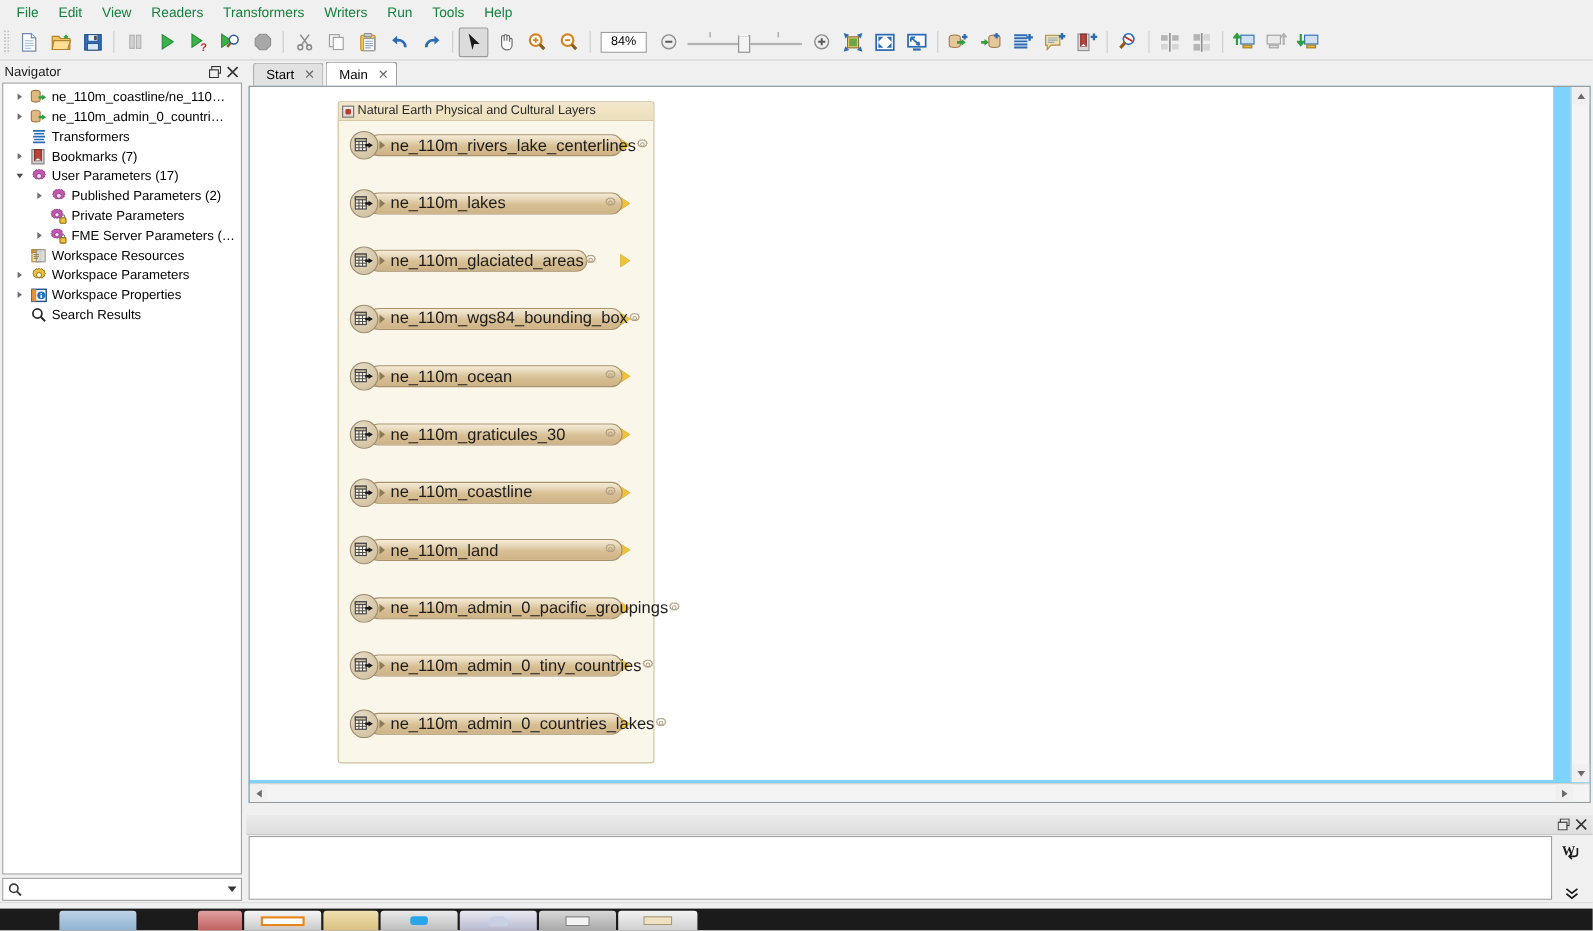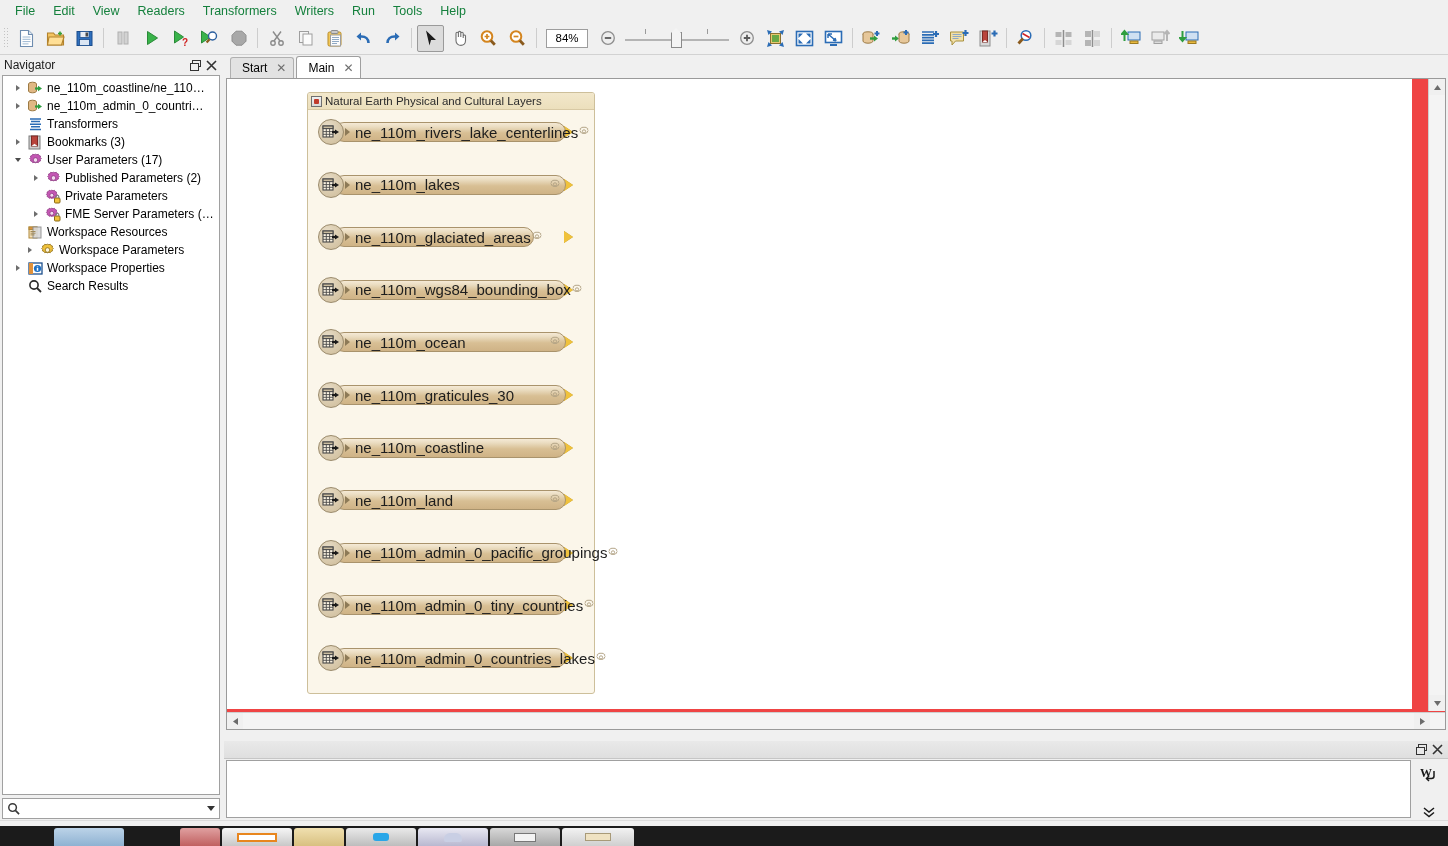--- a/index.html
+++ b/index.html
@@ -95,21 +95,21 @@
 
   .tabstrip { position: absolute; top: 0; left: 0; width: 1224px; height: 22px;
     background: #f0f0f0; display: flex; align-items: flex-end; padding-left: 6px; }
   .tab { height: 21px; display: flex; align-items: center; padding: 0 7px 0 11px;
     background: #e2e2e2; border: 1px solid #b0b0b0; border-bottom: none;
     border-radius: 3px 3px 0 0; margin-right: 2px; font-size: 12px; }
   .tab.active { background: #fff; border-color: #9f9f9f; height: 22px; }
   .tab .tabx { margin-left: 9px; color: #6d6d6d; font-size: 12px; line-height: 10px; }
 
   .canvaswrap { position: absolute; top: 22px; left: 2px; width: 1220px; height: 652px;
-    border: 1px solid #9a9a9a; background: #ef4444; overflow: hidden; }
+    border: 1px solid #9a9a9a; background: #7dd3fc; overflow: hidden; }
   .canvas { position: absolute; top: 0; left: 0; width: 1185px; height: 630px;
     background: #fff; }
 
   
   .vsb { position: absolute; right: 0; top: 0; width: 17px; height: 632px;
     background: #f4f4f4; border-left: 1px solid #cfcfcf; }
   .vsb .sb-up, .vsb .sb-dn { position: absolute; left: 0; width: 16px; height: 16px;
     background: #f0f0f0; display: flex; align-items: center; justify-content: center; }
   .vsb .sb-up { top: 0; } .vsb .sb-dn { bottom: 0; }
   
@@ -540,21 +540,21 @@
         <span class="tw">
             <span class="arrow-c"></span>
           </span>
         <span class="ticon">
           <svg width="14" height="15" viewBox="0 0 14 15">
               <rect x="1" y="1" width="11" height="13" fill="#cfcfcf" stroke="#7d7d7d"></rect>
               <rect x="3.5" y="1" width="6" height="10" fill="#b9443c" stroke="#7d2a25"></rect>
               <path d="M3.5 11l3-2.2 3 2.2z" fill="#f3f3f3"></path>
             </svg>
         </span>
-        <span class="tlabel">Bookmarks (3)</span>
+        <span class="tlabel">Bookmarks (7)</span>
       </div>
 
       <div class="trow" style="padding-left:8px">
         <span class="tw">
             <span class="arrow-o"></span>
           </span>
         <span class="ticon">
           <svg width="15" height="15" viewBox="0 0 15 15">
               <path d="M7.5 1.2l1.4.5 1.4-.4.8 1.3 1.4.5-.2 1.4 1 1-1 1 .2 1.4-1.4.5-.8 1.3-1.4-.4-1.4.5-1.4-.5-1.4.4-.8-1.3-1.4-.5.2-1.4-1-1 1-1-.2-1.4 1.4-.5.8-1.3 1.4.4z" fill="#c457b4" stroke="#8e3a83" stroke-width=".8"></path>
               <circle cx="7.5" cy="7" r="2.3" fill="#f3dcef" stroke="#8e3a83" stroke-width=".8"></circle>
@@ -612,21 +612,21 @@
               <rect x="1" y="2" width="8" height="2.5" fill="#e0913a" stroke="#b08a3c"></rect>
               <rect x="5" y="2" width="8" height="11" fill="#d9d9d9" stroke="#8c8c8c" opacity=".9"></rect>
               <g stroke="#a08a5a">
                 <path d="M2.5 6.5h5M2.5 8.2h5M2.5 9.9h4"></path>
               </g>
             </svg>
         </span>
         <span class="tlabel">Workspace Resources</span>
       </div>
 
-      <div class="trow" style="padding-left:20px">
+      <div class="trow" style="padding-left:8px">
         <span class="tw">
             <span class="arrow-c"></span>
           </span>
         <span class="ticon">
           <svg width="15" height="15" viewBox="0 0 15 15">
               <path d="M7.5 1.2l1.4.5 1.4-.4.8 1.3 1.4.5-.2 1.4 1 1-1 1 .2 1.4-1.4.5-.8 1.3-1.4-.4-1.4.5-1.4-.5-1.4.4-.8-1.3-1.4-.5.2-1.4-1-1 1-1-.2-1.4 1.4-.5.8-1.3 1.4.4z" fill="#f0c23c" stroke="#8a6a14" stroke-width=".8"></path>
               <circle cx="7.5" cy="7" r="2.3" fill="#fdf6dd" stroke="#8a6a14" stroke-width=".8"></circle>
             </svg>
         </span>
         <span class="tlabel">Workspace Parameters</span>

